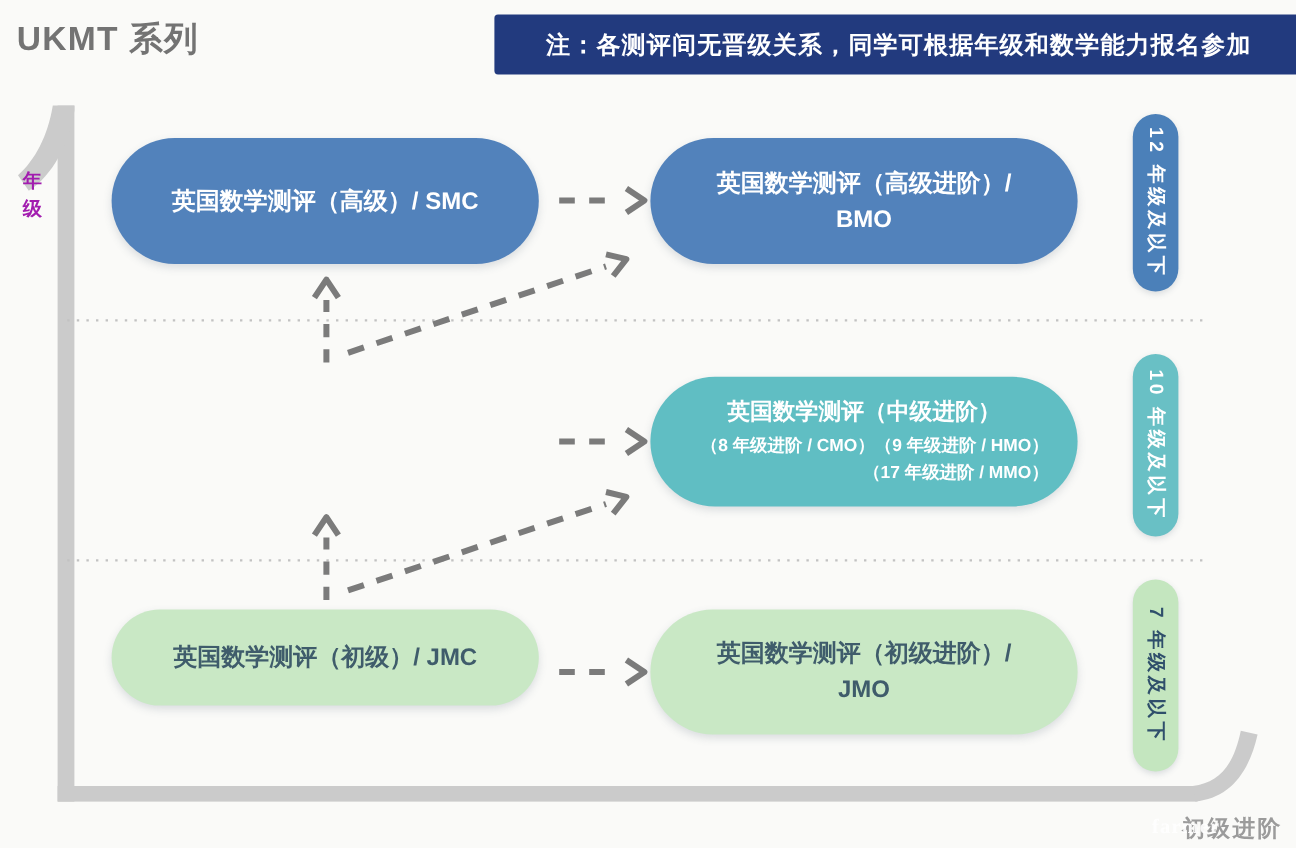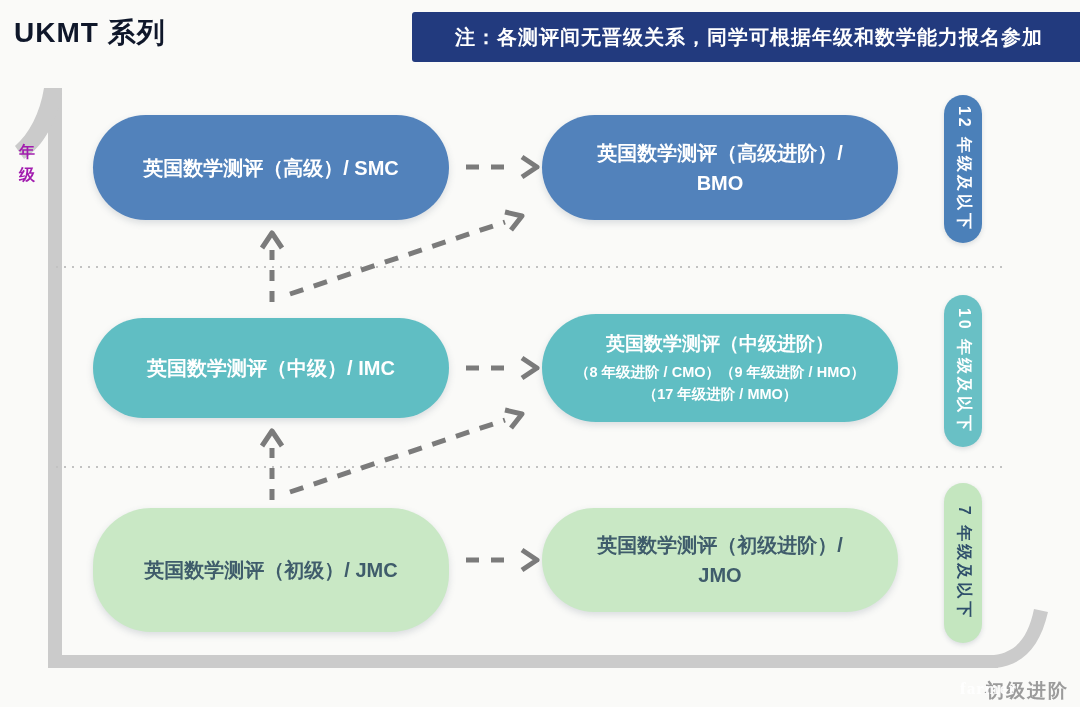--- a/index.html
+++ b/index.html
@@ -1,18 +1,18 @@
 <!DOCTYPE html>
 <html><head>
 <meta charset="utf-8">
 <style>
   html,body{margin:0;padding:0;background:#e9e9e9;font-family:"Liberation Sans","DejaVu Sans",sans-serif;}
   #canvas{position:relative;width:1080px;height:707px;background:#fafaf8;overflow:hidden;margin:0 auto;}
 
-  .page-title{position:absolute;left:14px;top:14px;font-size:28px;font-weight:800;color:#0f172a;letter-spacing:1px;}
+  .page-title{position:absolute;left:14px;top:14px;font-size:28px;font-weight:800;color:#737373;letter-spacing:1px;}
   .note-banner{position:absolute;left:378px;top:12px;width:674px;height:50px;background:#223a7e;border-radius:3px;
     color:#ffffff;font-weight:bold;font-size:20px;display:flex;align-items:center;justify-content:center;letter-spacing:1px;margin-left:34px;}
 
   .axis-svg{position:absolute;left:0;top:0;z-index:1;pointer-events:none;}
 
   .y-axis-label{position:absolute;left:17px;top:140px;width:20px;font-size:16px;line-height:1.45;color:#a21caf;
     font-weight:700;text-align:center;z-index:2;}
 
   .pillbox{position:absolute;width:356px;border-radius:58px;display:flex;flex-direction:column;align-items:center;
     justify-content:center;text-align:center;font-weight:bold;z-index:2;box-shadow:0 3px 7px rgba(70,90,110,.18);}
@@ -97,29 +97,26 @@
   <div class="x-axis-label">初级进阶</div>
   <div class="watermark">farmer</div>
 
   <div class="pillbox box-blue" style="left:542px;top:115px;height:105px;">
     <div class="label">英国数学测评（高级进阶）/ BMO</div>
   </div>
   <div class="pillbox box-blue" style="left:93px;top:115px;height:105px;">
     <div class="label">英国数学测评（高级）/ SMC</div>
   </div>
 
-  <div class="pillbox box-teal" style="left:93px;top:318px;height:100px;">
-    <div class="label">英国数学测评（中级）/ IMC</div>
-  </div>
-  <div class="pillbox box-teal" style="left:542px;top:314px;height:108px;">
+  <div class="pillbox box-teal" style="left:542px;top:314px;height:108px;text-align:right;">
     <div class="label" style="font-size:19px;padding:0 24px;">英国数学测评（中级进阶）</div>
     <div class="sublabel">（8 年级进阶 / CMO）（9 年级进阶 / HMO）（17 年级进阶 / MMO）</div>
   </div>
 
-  <div class="pillbox box-green" style="left:93px;top:508px;height:124px;">
+  <div class="pillbox box-green" style="left:93px;top:508px;height:80px;">
     <div class="label">英国数学测评（初级）/ JMC</div>
   </div>
   <div class="pillbox box-green" style="left:542px;top:508px;height:104px;">
     <div class="label">英国数学测评（初级进阶）/ JMO</div>
   </div>
 
   <div class="vpill vpill-blue" style="top:95px;height:148px;">
     <span class="vtext">12 年级及以下</span>
   </div>
   <div class="vpill vpill-teal" style="top:295px;height:152px;">

